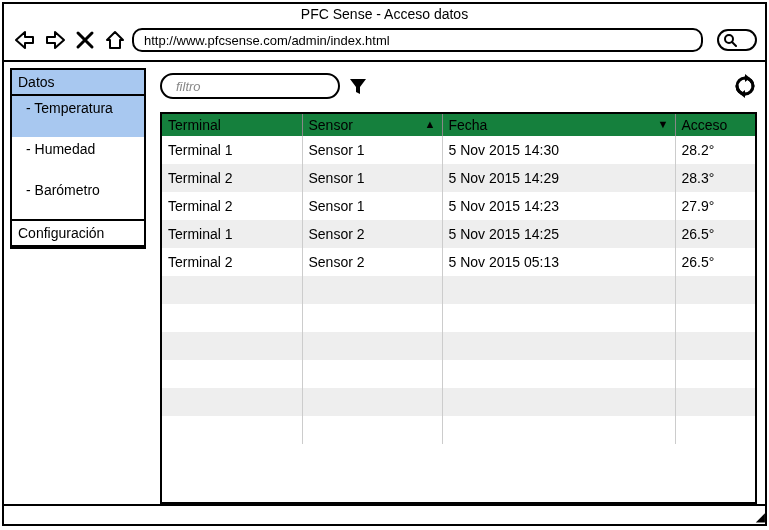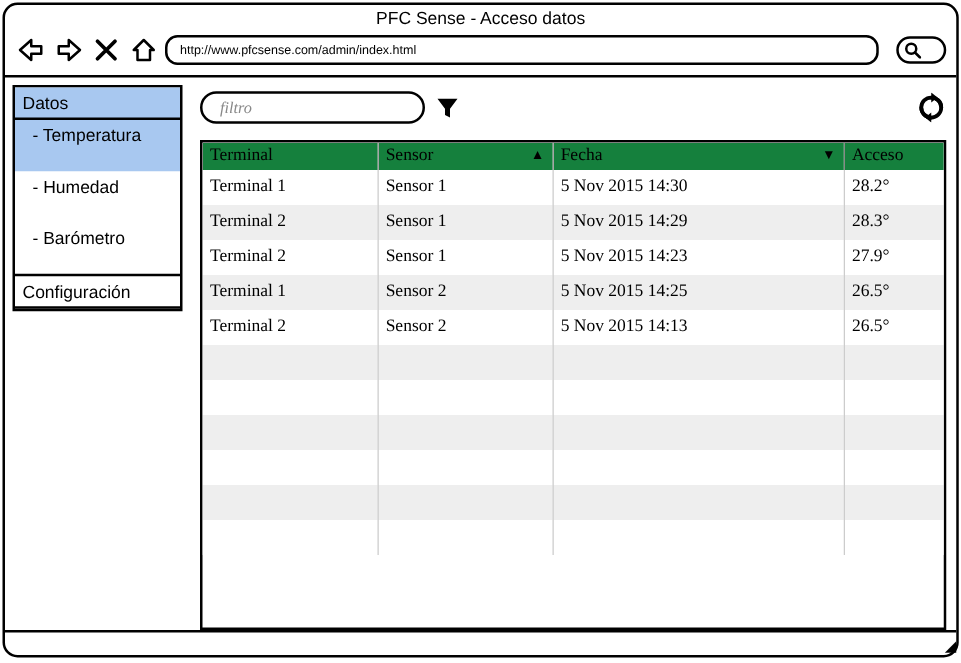--- a/index.html
+++ b/index.html
@@ -10,21 +10,21 @@
     background: #fff;
     width: 769px;
     height: 530px;
     overflow: hidden;
   }
   .window {
     width: 765px;
     height: 524px;
     margin: 2px;
     border: 2px solid #000;
-    border-radius: 12px;
+    border-radius: 0;
     display: flex;
     flex-direction: column;
     background: #fff;
     position: relative;
   }
   .titlebar {
     text-align: center;
     font-size: 14px;
     padding: 2px 0 0 0;
     height: 20px;
@@ -44,21 +44,21 @@
     width: 26px;
     height: 26px;
     cursor: pointer;
   }
   .url-bar {
     flex: 1;
     border: 2px solid #000;
     border-radius: 10px;
     height: 24px;
     padding: 0 10px;
-    font-size: 10px;
+    font-size: 13px;
     font-family: inherit;
     line-height: 20px;
   }
   .search-pill {
     border: 2px solid #000;
     border-radius: 12px;
     width: 40px;
     height: 22px;
     display: flex;
     align-items: center;
@@ -93,21 +93,20 @@
     border-bottom: 1px solid transparent;
   }
   .sidebar-item.selected { background: #a8c8f0; }
   .sidebar-group + .sidebar-group { border-top: 2px solid #000; }
   .main {
     flex: 1;
     margin: 6px 8px 0 14px;
     display: flex;
     flex-direction: column;
     min-height: 0;
-    font-family: Liberation Serif, serif;
   }
   .filter-row {
     display: flex;
     align-items: center;
     gap: 8px;
     height: 36px;
   }
   .filter-input-wrap {
     border: 2px solid #000;
     border-radius: 14px;
@@ -285,21 +284,21 @@
               </tr>
               <tr>
                 <td>Terminal 1</td>
                 <td>Sensor 2</td>
                 <td>5 Nov 2015 14:25</td>
                 <td>26.5°</td>
               </tr>
               <tr>
                 <td>Terminal 2</td>
                 <td>Sensor 2</td>
-                <td>5 Nov 2015 14:13</td>
+                <td>5 Nov 2015 05:13</td>
                 <td>26.5°</td>
               </tr>
               <tr>
                 <td>&nbsp;</td>
                 <td>&nbsp;</td>
                 <td>&nbsp;</td>
                 <td>&nbsp;</td>
               </tr>
               <tr>
                 <td>&nbsp;</td>

